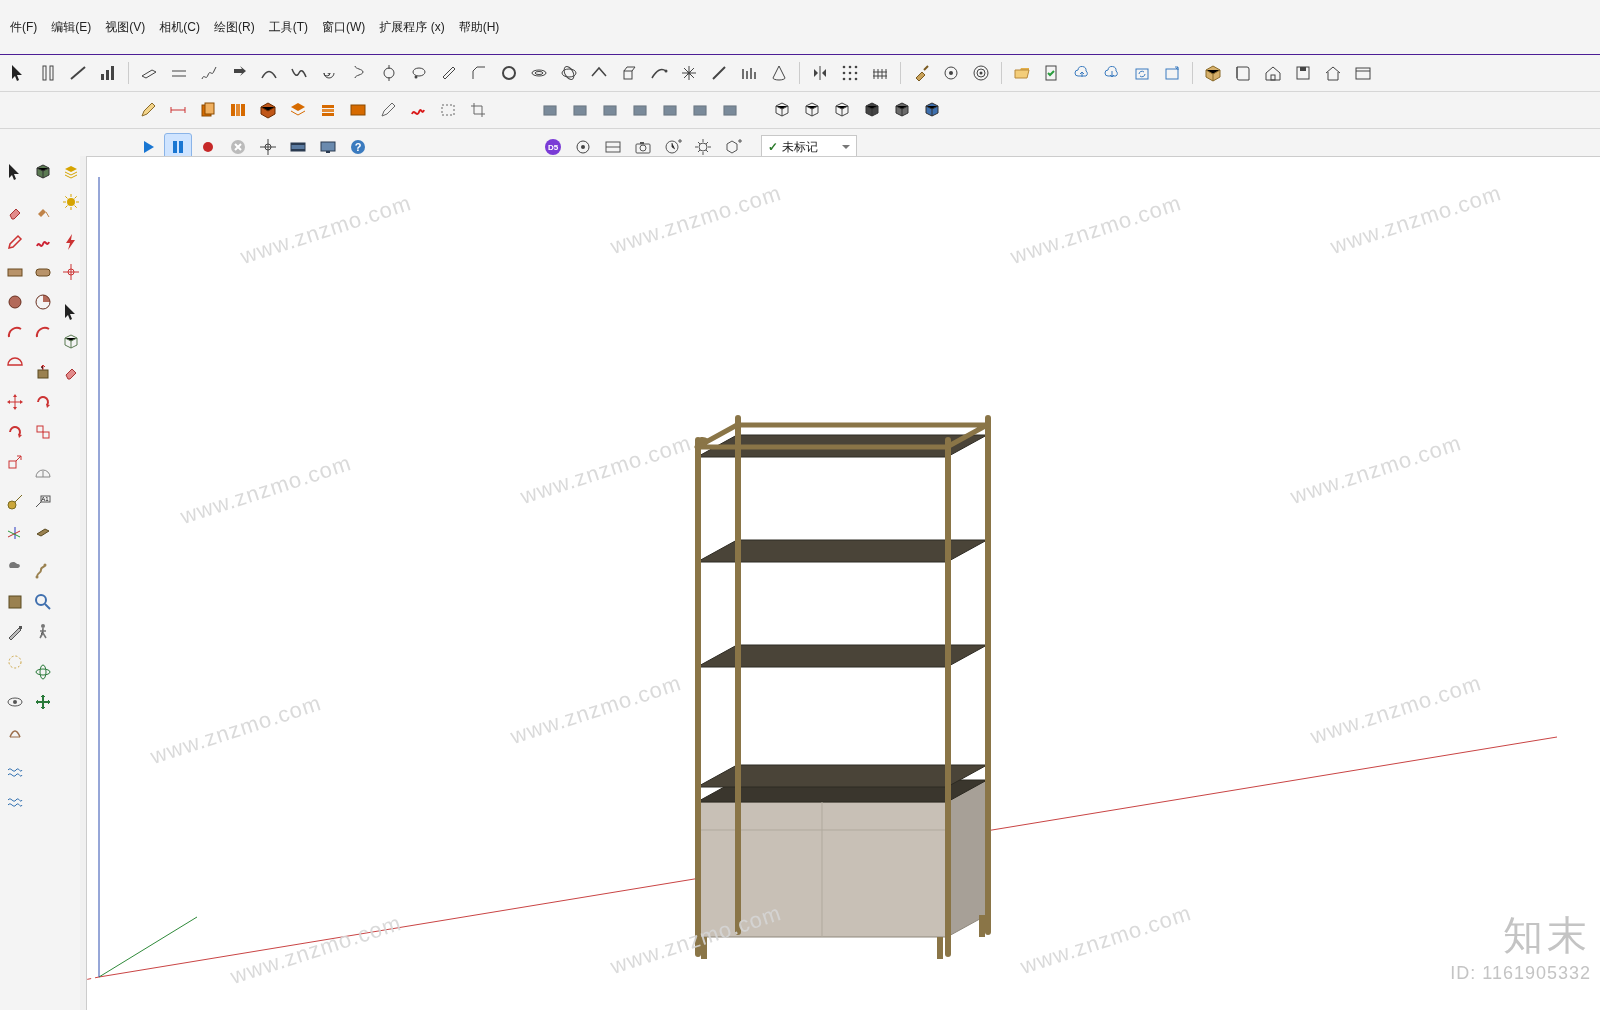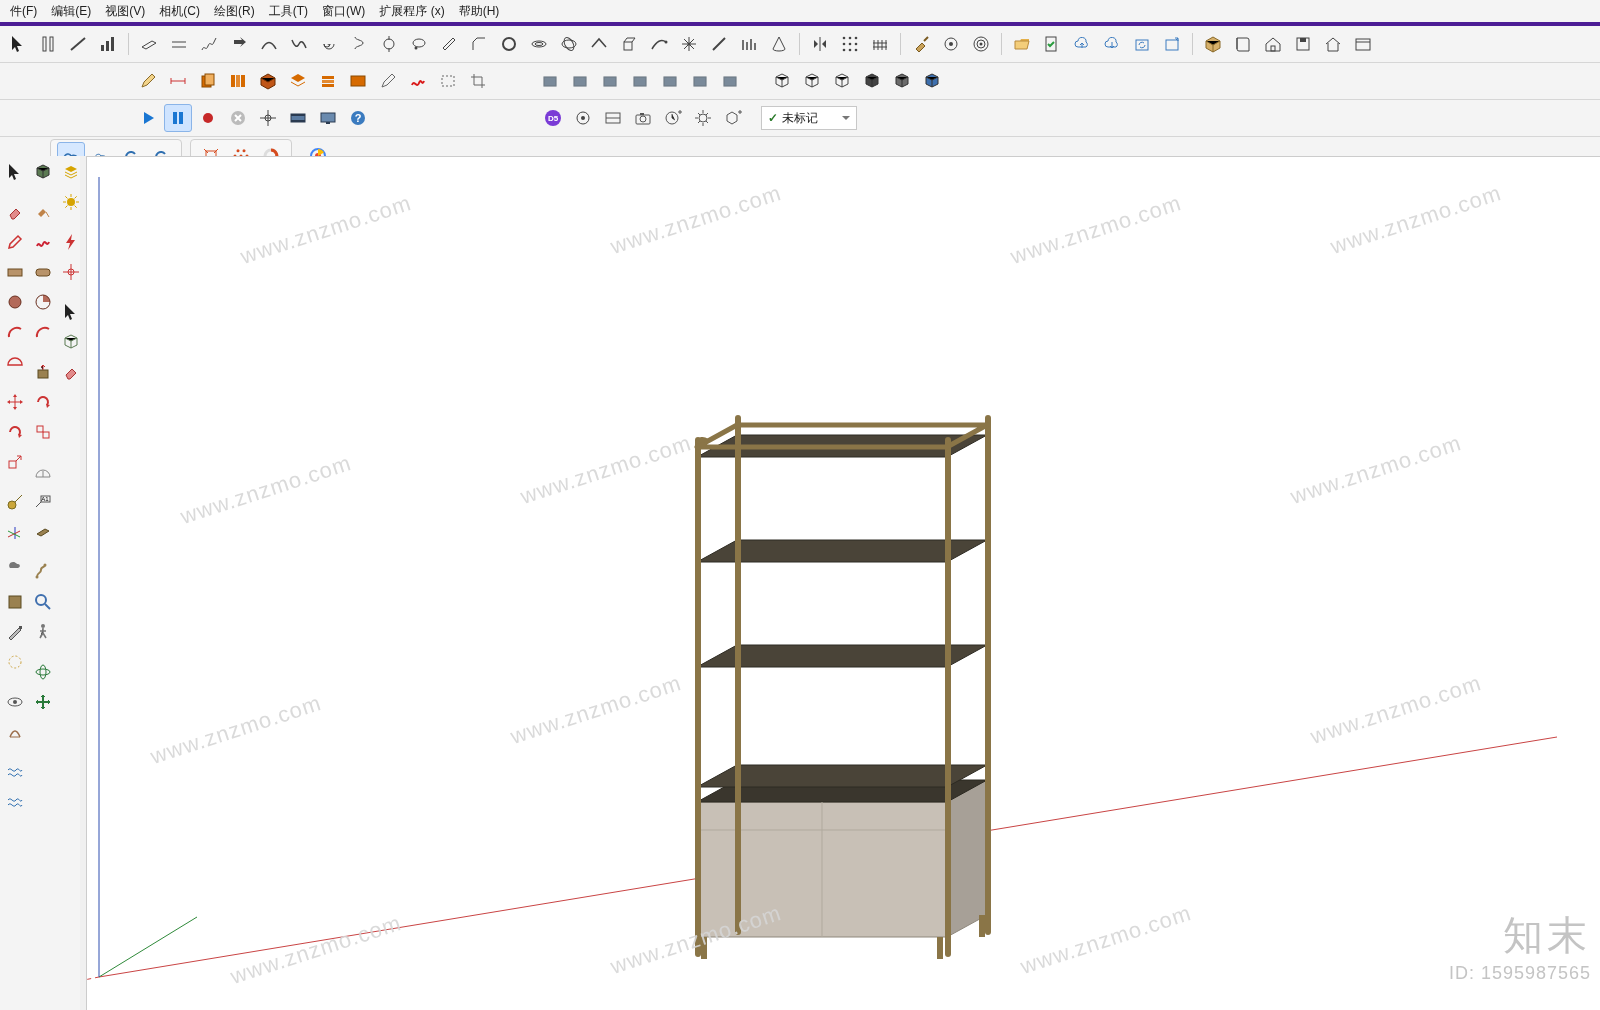--- a/index.html
+++ b/index.html
@@ -1,17 +1,17 @@
 <!DOCTYPE html>
 <html><head>
 <meta charset="utf-8">
 <style>
   html,body{margin:0;padding:0;width:1600px;height:1010px;font-family:"Microsoft YaHei","SimSun",Arial,sans-serif;font-size:12px;background:#f0f0f0;overflow:hidden;color:#222;}
   
-  .menubar{height:22px;background:#f4f4f4;border-bottom:4px solid #4c1d95;display:flex;align-items:center;padding:0 4px;gap:2px;}
+  .menubar{height:22px;background:#f4f4f4;border-bottom:1px solid #4c1d95;display:flex;align-items:center;padding:16px 4px;gap:2px;}
   .menu-item{padding:2px 6px;cursor:default;}
   
   .tbrow{background:#f4f4f4;border-bottom:1px solid #d6d6d6;display:flex;align-items:center;min-height:32px;padding:2px 4px;gap:2px;flex-wrap:wrap;}
   .tbtn{width:26px;height:26px;display:flex;align-items:center;justify-content:center;border:1px solid transparent;border-radius:3px;cursor:pointer;}
   .tsep{width:1px;height:22px;background:#ccc;margin:0 4px;}
   .tspacer{width:var(--w,40px);}
   .play{color:#1976d2;}
   .pause-active{background:#cfe4ff;border:1px solid #8ab4e8;}
   .tag-select{height:22px;border:1px solid #c8c8c8;background:#fff;display:flex;align-items:center;padding:0 18px 0 6px;font-size:12px;position:relative;min-width:70px;}
   .tag-select::after{content:"";position:absolute;right:6px;top:9px;border:4px solid transparent;border-top-color:#777;}
@@ -964,16 +964,16 @@
         <div class="wm" style="left: 1200px; top: 300px;">www.znzmo.com</div>
         <div class="wm" style="left: 60px; top: 560px;">www.znzmo.com</div>
         <div class="wm" style="left: 420px; top: 540px;">www.znzmo.com</div>
         <div class="wm" style="left: 1220px; top: 540px;">www.znzmo.com</div>
         <div class="wm" style="left: 140px; top: 780px;">www.znzmo.com</div>
         <div class="wm" style="left: 520px; top: 770px;">www.znzmo.com</div>
         <div class="wm" style="left: 930px; top: 770px;">www.znzmo.com</div>
       </div>
     <div class="brand">
       <div class="big">知末</div>
-      <div class="small">ID: 1595987565</div>
+      <div class="small">ID: 1161905332</div>
     </div>
   </div>
 </div>
 
 </body></html>

